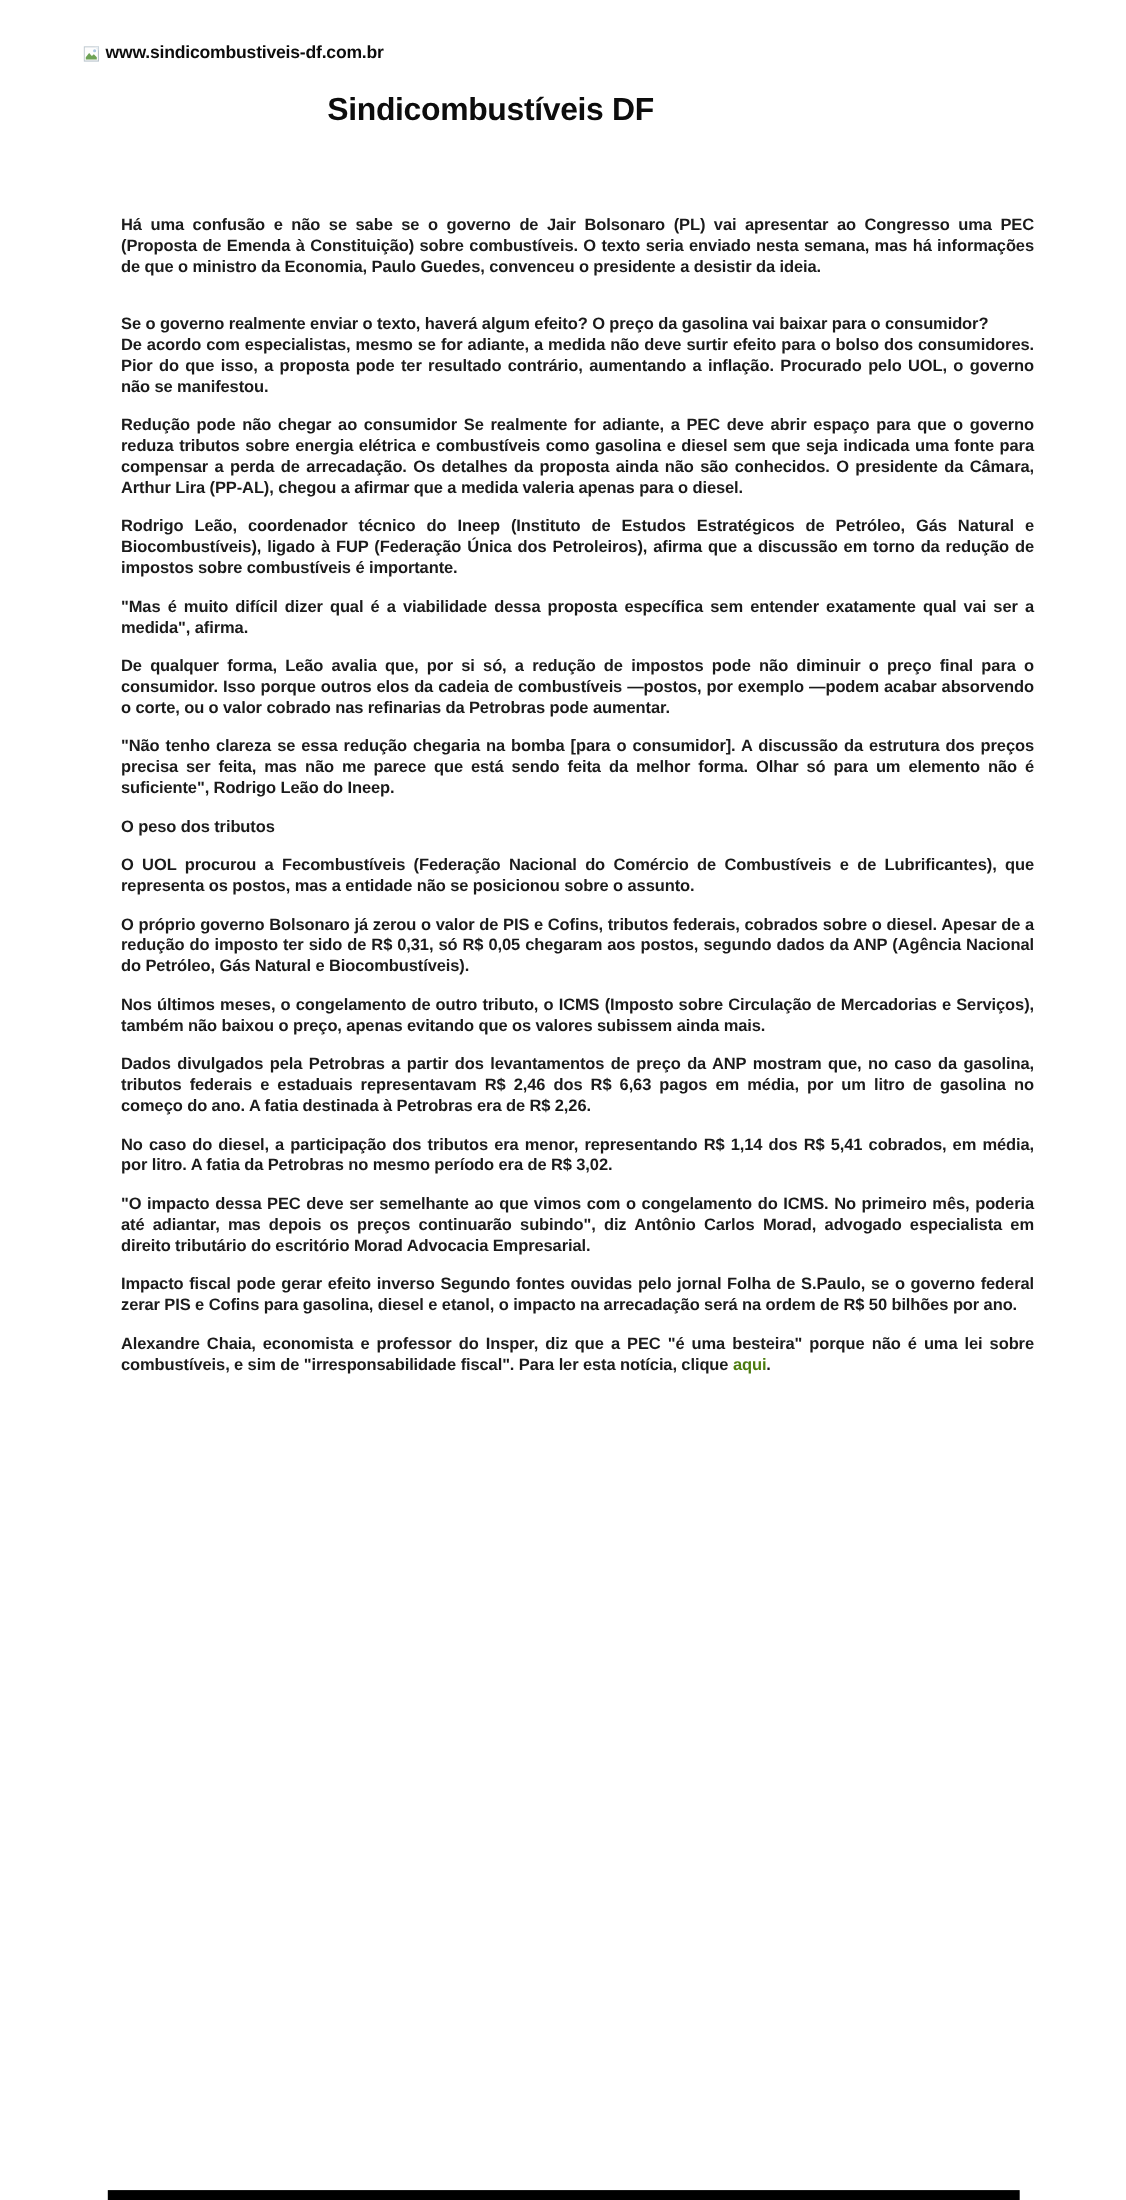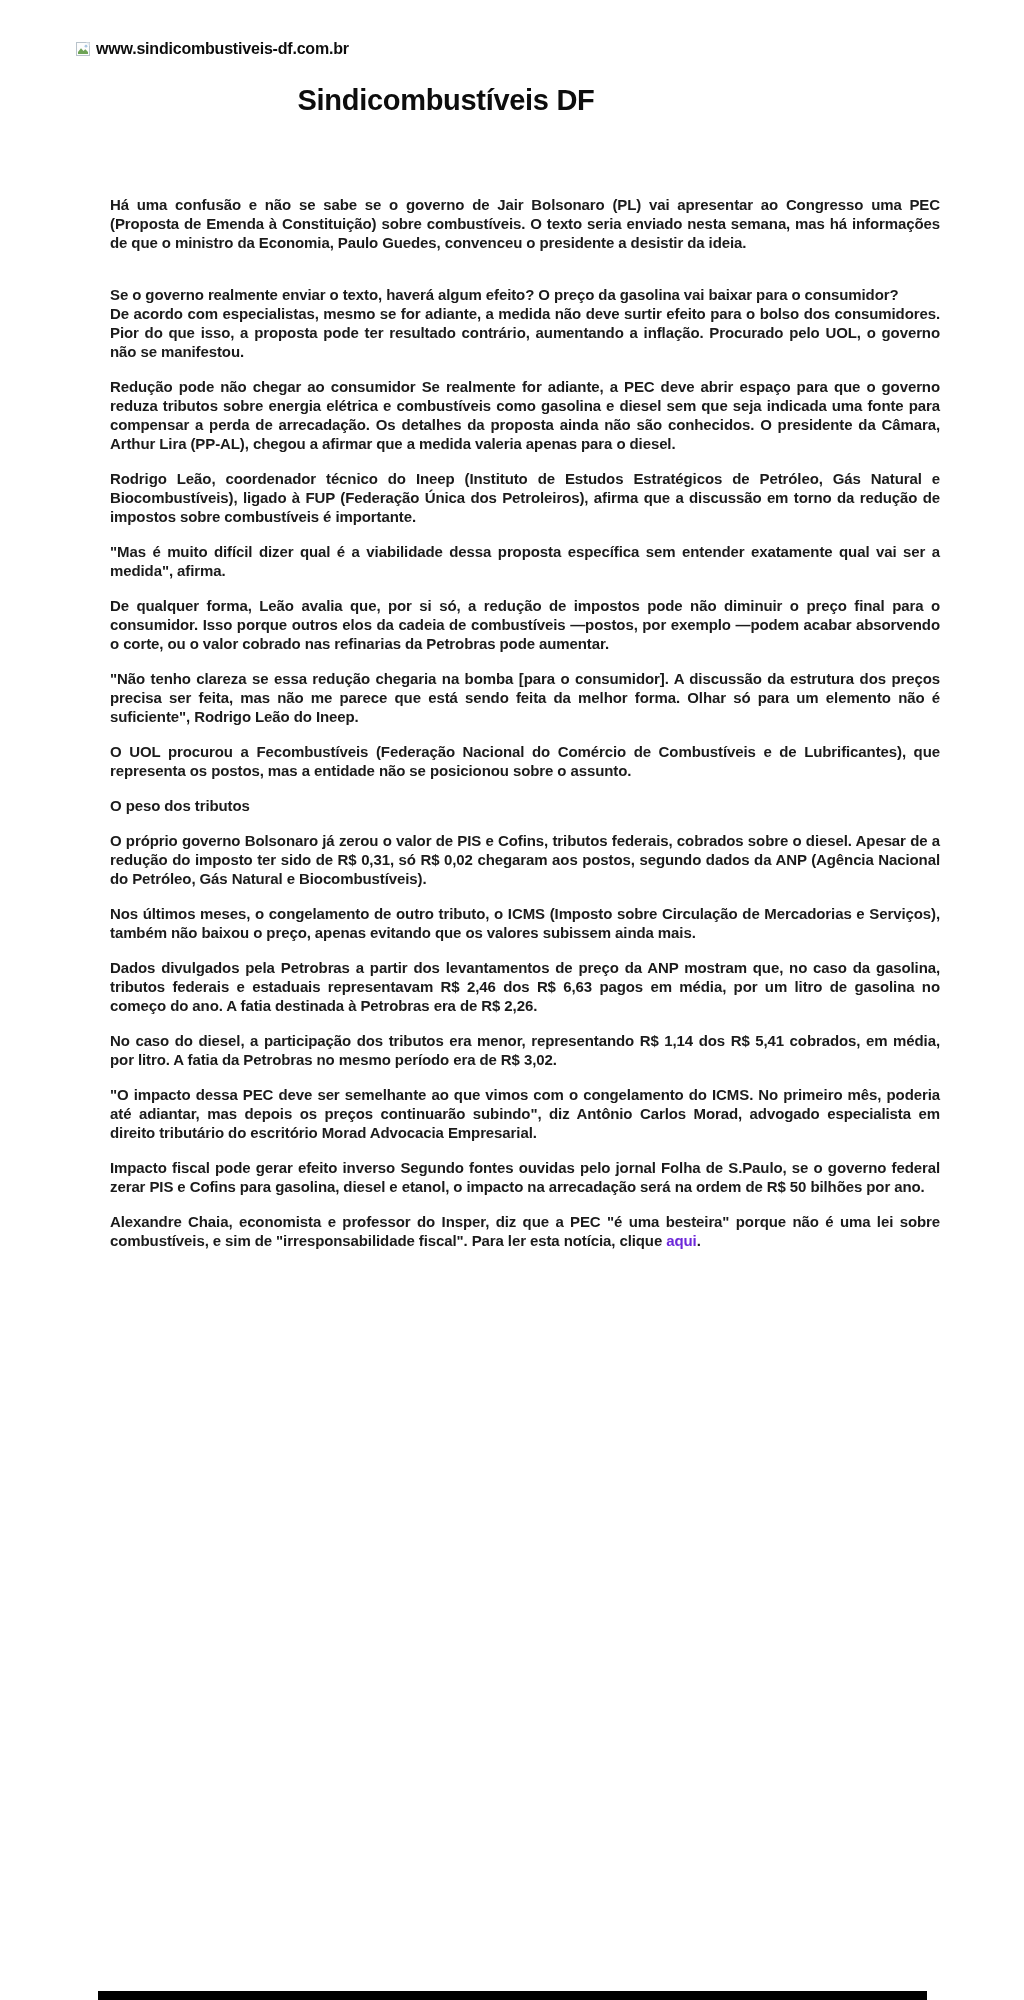--- a/index.html
+++ b/index.html
@@ -79,26 +79,26 @@
   <div class="page-title">Sindicombustíveis DF</div>
 
   <div class="article">
       <p>Há uma confusão e não se sabe se o governo de Jair Bolsonaro (PL) vai apresentar ao Congresso uma PEC (Proposta de Emenda à Constituição) sobre combustíveis. O texto seria enviado nesta semana, mas há informações de que o ministro da Economia, Paulo Guedes, convenceu o presidente a desistir da ideia.</p>
       <p class="big-gap">Se o governo realmente enviar o texto, haverá algum efeito? O preço da gasolina vai baixar para o consumidor?<br>De acordo com especialistas, mesmo se for adiante, a medida não deve surtir efeito para o bolso dos consumidores. Pior do que isso, a proposta pode ter resultado contrário, aumentando a inflação. Procurado pelo UOL, o governo não se manifestou.</p>
       <p>Redução pode não chegar ao consumidor Se realmente for adiante, a PEC deve abrir espaço para que o governo reduza tributos sobre energia elétrica e combustíveis como gasolina e diesel sem que seja indicada uma fonte para compensar a perda de arrecadação. Os detalhes da proposta ainda não são conhecidos. O presidente da Câmara, Arthur Lira (PP-AL), chegou a afirmar que a medida valeria apenas para o diesel.</p>
       <p>Rodrigo Leão, coordenador técnico do Ineep (Instituto de Estudos Estratégicos de Petróleo, Gás Natural e Biocombustíveis), ligado à FUP (Federação Única dos Petroleiros), afirma que a discussão em torno da redução de impostos sobre combustíveis é importante.</p>
       <p>"Mas é muito difícil dizer qual é a viabilidade dessa proposta específica sem entender exatamente qual vai ser a medida", afirma.</p>
       <p>De qualquer forma, Leão avalia que, por si só, a redução de impostos pode não diminuir o preço final para o consumidor. Isso porque outros elos da cadeia de combustíveis —postos, por exemplo —podem acabar absorvendo o corte, ou o valor cobrado nas refinarias da Petrobras pode aumentar.</p>
       <p>"Não tenho clareza se essa redução chegaria na bomba [para o consumidor]. A discussão da estrutura dos preços precisa ser feita, mas não me parece que está sendo feita da melhor forma. Olhar só para um elemento não é suficiente", Rodrigo Leão do Ineep.</p>
+      <p>O peso dos tributos</p>
       <p>O UOL procurou a Fecombustíveis (Federação Nacional do Comércio de Combustíveis e de Lubrificantes), que representa os postos, mas a entidade não se posicionou sobre o assunto.</p>
-      <p>O peso dos tributos</p>
-      <p>O próprio governo Bolsonaro já zerou o valor de PIS e Cofins, tributos federais, cobrados sobre o diesel. Apesar de a redução do imposto ter sido de R$ 0,31, só R$ 0,02 chegaram aos postos, segundo dados da ANP (Agência Nacional do Petróleo, Gás Natural e Biocombustíveis).</p>
+      <p>O próprio governo Bolsonaro já zerou o valor de PIS e Cofins, tributos federais, cobrados sobre o diesel. Apesar de a redução do imposto ter sido de R$ 0,31, só R$ 0,05 chegaram aos postos, segundo dados da ANP (Agência Nacional do Petróleo, Gás Natural e Biocombustíveis).</p>
       <p>Nos últimos meses, o congelamento de outro tributo, o ICMS (Imposto sobre Circulação de Mercadorias e Serviços), também não baixou o preço, apenas evitando que os valores subissem ainda mais.</p>
       <p>Dados divulgados pela Petrobras a partir dos levantamentos de preço da ANP mostram que, no caso da gasolina, tributos federais e estaduais representavam R$ 2,46 dos R$ 6,63 pagos em média, por um litro de gasolina no começo do ano. A fatia destinada à Petrobras era de R$ 2,26.</p>
       <p>No caso do diesel, a participação dos tributos era menor, representando R$ 1,14 dos R$ 5,41 cobrados, em média, por litro. A fatia da Petrobras no mesmo período era de R$ 3,02.</p>
       <p>"O impacto dessa PEC deve ser semelhante ao que vimos com o congelamento do ICMS. No primeiro mês, poderia até adiantar, mas depois os preços continuarão subindo", diz Antônio Carlos Morad, advogado especialista em direito tributário do escritório Morad Advocacia Empresarial.</p>
       <p>Impacto fiscal pode gerar efeito inverso Segundo fontes ouvidas pelo jornal Folha de S.Paulo, se o governo federal zerar PIS e Cofins para gasolina, diesel e etanol, o impacto na arrecadação será na ordem de R$ 50 bilhões por ano.</p>
-      <p>Alexandre Chaia, economista e professor do Insper, diz que a PEC "é uma besteira" porque não é uma lei sobre combustíveis, e sim de "irresponsabilidade fiscal". Para ler esta notícia, clique <a class="green-link" href="#" style="color: #6d28d9;">aqui</a>.</p>
+      <p>Alexandre Chaia, economista e professor do Insper, diz que a PEC "é uma besteira" porque não é uma lei sobre combustíveis, e sim de "irresponsabilidade fiscal". Para ler esta notícia, clique <a class="green-link" href="#" style="color: #4d7c0f;">aqui</a>.</p>
     </div>
 
   <div class="footer-bar"></div>
 
 </div>
 
 </body></html>

